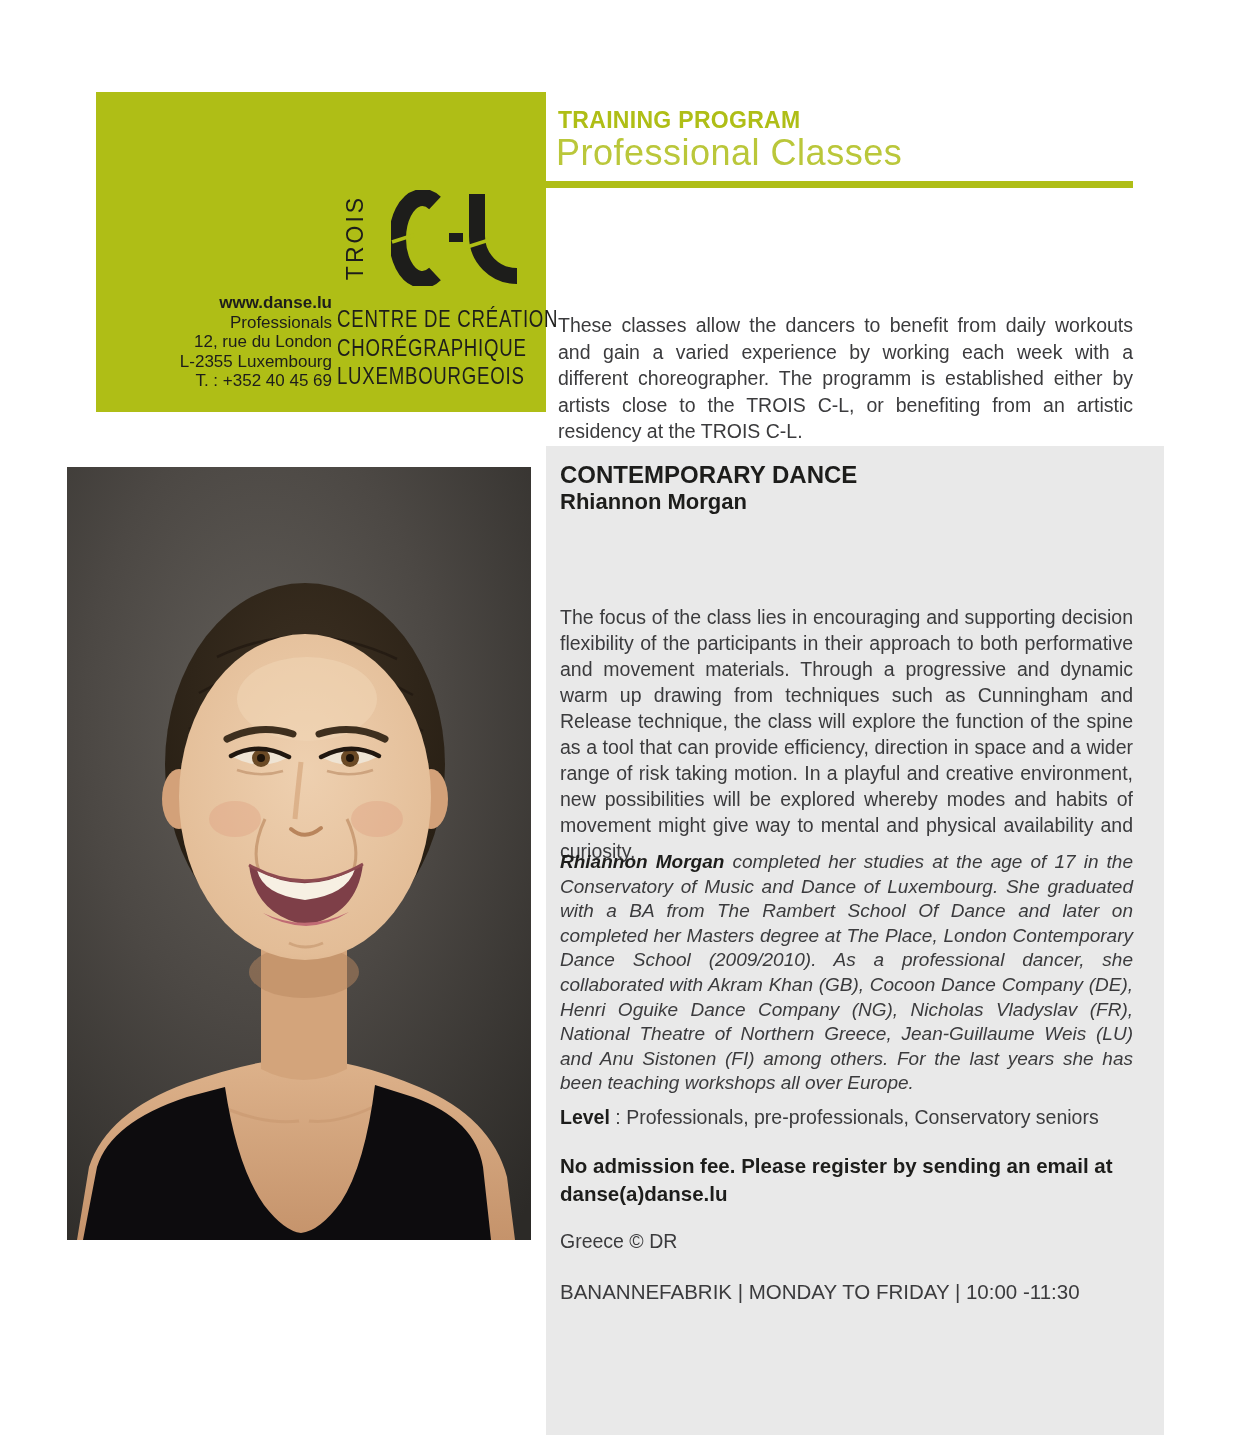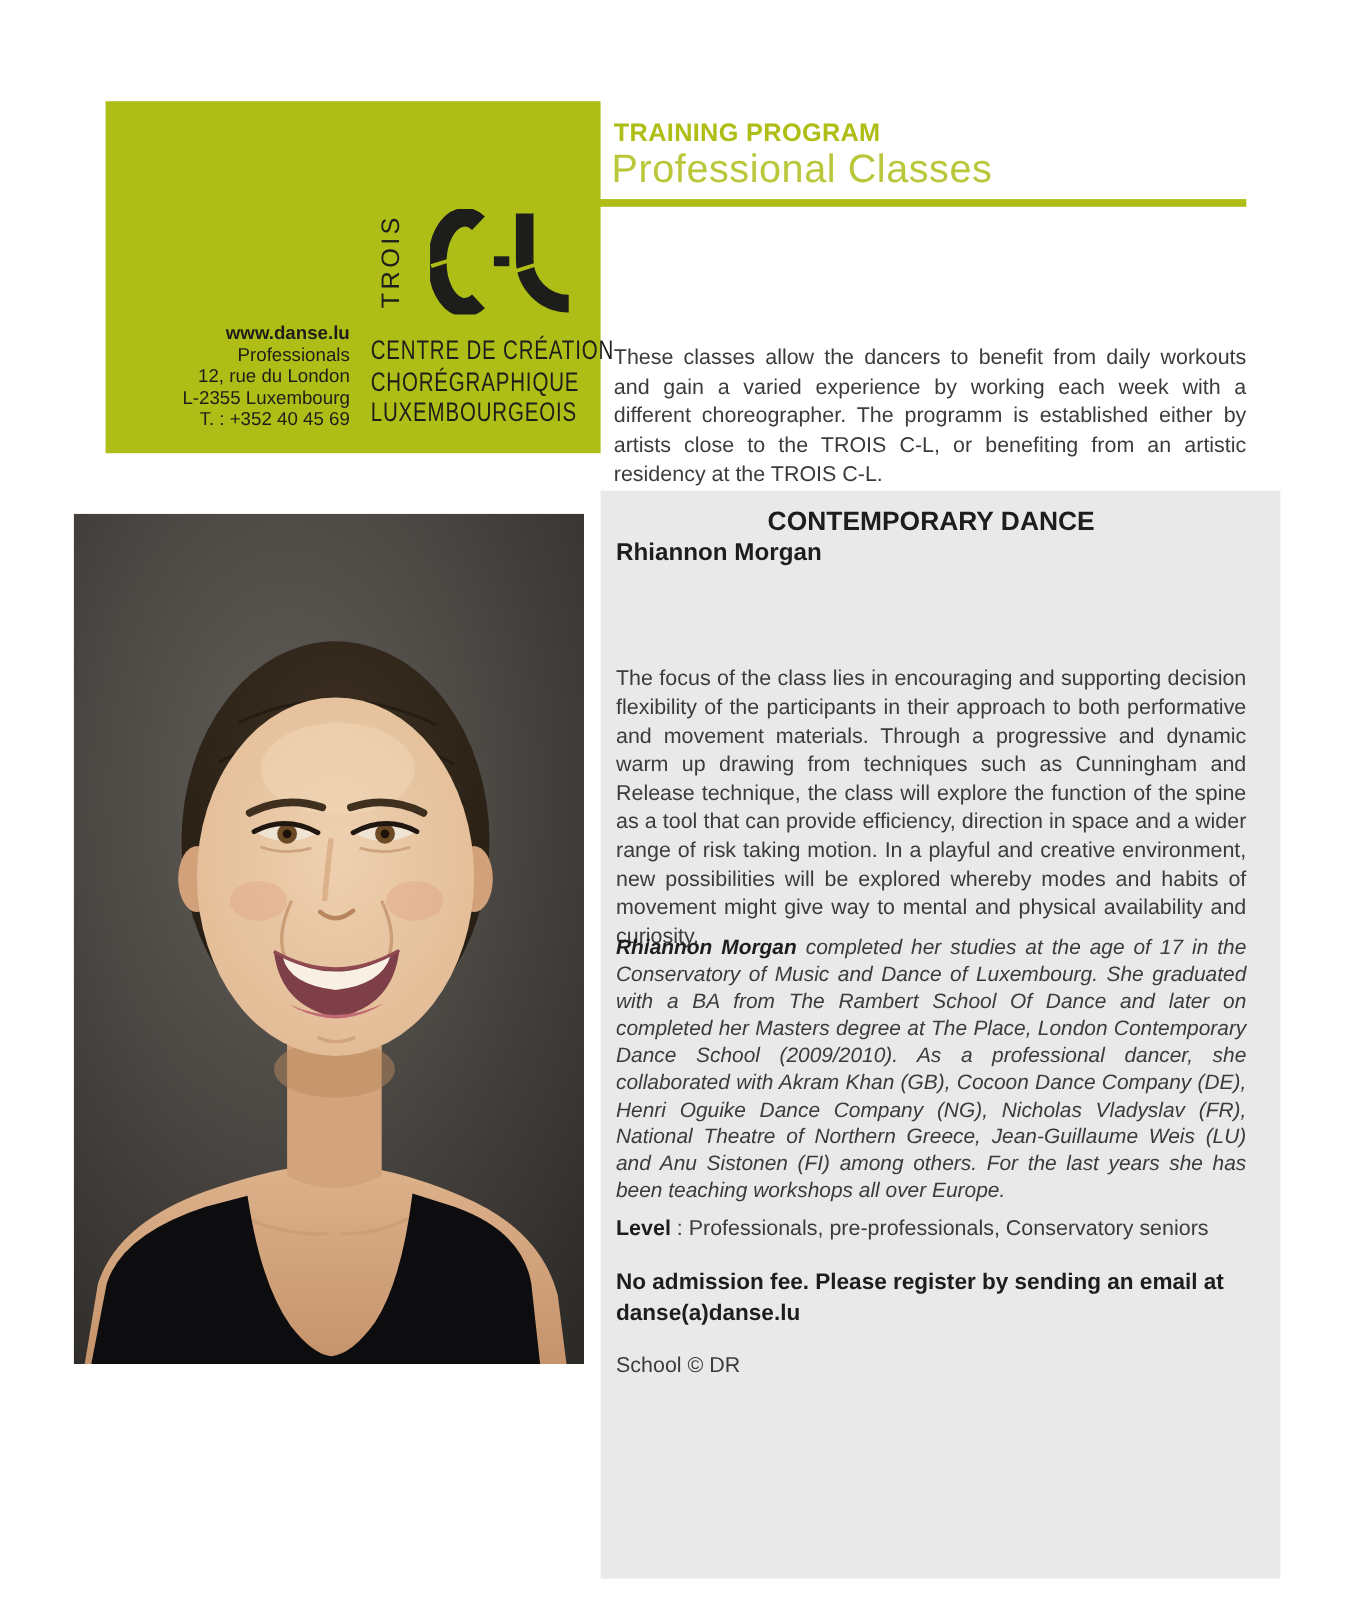--- a/index.html
+++ b/index.html
@@ -11,21 +11,21 @@
     font-family:"Liberation Sans","DejaVu Sans",sans-serif;
     color:var(--body-text,#3b3b3d);
     overflow:hidden;
   }
   
   .brand-panel{
     position:absolute;left:96px;top:92px;width:450px;height:320px;
     background:var(--accent-green,#afbe16);
   }
   .address{
-    position:absolute;left:0;top:201px;width:222px;
+    position:absolute;left:14px;top:201px;width:222px;
     text-align:right;font-size:17px;line-height:19.6px;
     color:var(--ink,#1d1d1b);
   }
   .address .site{font-weight:bold;}
   .trois-vert-wrap{position:absolute;left:241px;top:98px;width:36px;height:95px;}
   .trois-vert{
     display:block;width:95px;height:36px;line-height:36px;
     transform:rotate(-90deg) translateX(-95px);transform-origin:0 0;
     font-size:23px;letter-spacing:3px;color:var(--ink,#1d1d1b);
     text-align:center;
@@ -62,21 +62,21 @@
   
   .photo{position:absolute;left:67px;top:467px;width:464px;height:773px;}
   .photo svg{display:block;width:100%;height:100%;}
   
   .panel{
     position:absolute;left:546px;top:446px;width:618px;height:989px;
     background:var(--panel-gray,#e9e9e9);
   }
   .panel p, .panel .ph{position:absolute;left:14px;width:573px;margin:0;}
   .panel-heading{top:15px;color:var(--ink,#191919);}
-  .panel-heading .disc{font-size:24px;font-weight:bold;line-height:28px;text-align:center;}
+  .panel-heading .disc{font-size:24px;font-weight:bold;line-height:28px;}
   .panel-heading .teach{font-size:22px;font-weight:bold;line-height:26px;}
   .desc{top:158px;font-size:19.5px;line-height:26px;text-align:justify;}
   .bio{top:404px;font-size:19px;line-height:24.6px;font-style:italic;text-align:justify;}
   .bio b{color:var(--ink,#191919);}
   .level{top:660px;font-size:19.5px;}
   .level b{color:var(--ink,#191919);margin-top:15px;}
   .admission{top:706px;font-size:20.5px;line-height:27.5px;font-weight:bold;color:var(--ink,#191919);}
   .credit{top:784px;font-size:19.5px;}
   .schedule{top:834px;font-size:20.5px;}
 </style>
@@ -207,17 +207,18 @@
     </div>
 
     <p class="desc">The focus of the class lies in encouraging and supporting decision flexibility of the participants in their approach to both performative and movement materials. Through a progressive and dynamic warm up drawing from techniques such as Cunningham and Release technique, the class will explore the function of the spine as a tool that can provide efficiency, direction in space and a wider range of risk taking motion. In a playful and creative environment, new possibilities will be explored whereby modes and habits of movement might give way to mental and physical availability and curiosity.</p>
 
     <p class="bio"><b>Rhiannon Morgan</b><span> completed her studies at the age of 17 in the Conservatory of Music and Dance of Luxembourg. She graduated with a BA from The Rambert School Of Dance and later on completed her Masters degree at The Place, London Contemporary Dance School (2009/2010). As a professional dancer, she collaborated with Akram Khan (GB), Cocoon Dance Company (DE), Henri Oguike Dance Company (NG), Nicholas Vladyslav (FR), National Theatre of Northern Greece, Jean-Guillaume Weis (LU) and Anu Sistonen (FI) among others. For the last years she has been teaching workshops all over Europe.</span></p>
 
     <p class="level"><b>Level</b><span> : Professionals, pre-professionals, Conservatory seniors</span></p>
 
     <p class="admission">No admission fee. Please register by sending an email at danse(a)danse.lu</p>
 
-    <p class="credit">School © DR</p>
-
+    <p class="credit">Greece © DR</p>
+
+    <p class="schedule">BANANNEFABRIK | MONDAY TO FRIDAY | 10:00 -11:30</p>
   </div>
 
 </div>
 
 </body></html>

